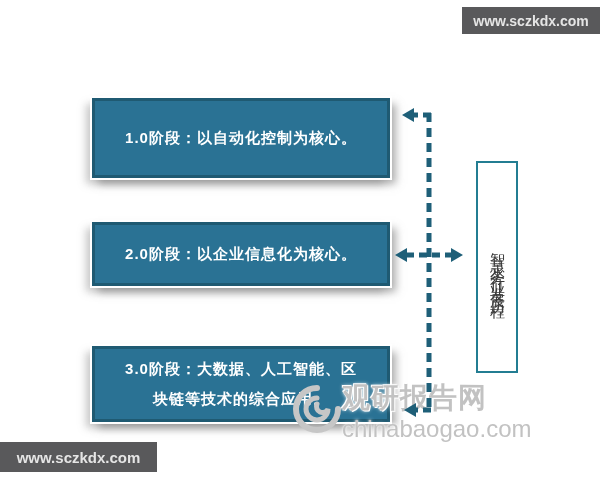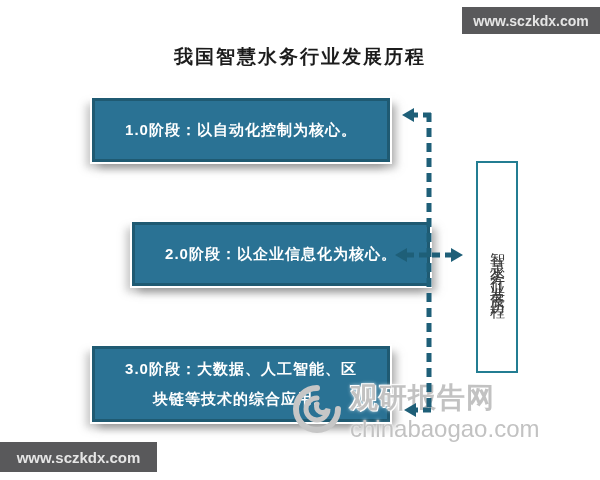--- a/index.html
+++ b/index.html
@@ -36,22 +36,22 @@
     border:3px solid var(--stage-border);
     box-shadow:0 0 0 2px #ffffff,
                6px 6px 8px rgba(110,110,110,.55),
               -6px 6px 8px rgba(120,120,120,.40);
     display:flex;align-items:center;justify-content:center;
     color:#ffffff;font-weight:700;font-size:15px;
     letter-spacing:1px;text-align:center;
     line-height:2.0;
     z-index:1;
   }
-  #stage-1{top:98px;height:64px;}
-  #stage-2{top:222px;height:64px;margin-left:40px;}
+  #stage-1{top:98px;height:80px;}
+  #stage-2{top:222px;height:64px;}
   #stage-3{top:346px;height:76px;padding:0 26px;}
   
   .side-box{
     position:absolute;left:476px;top:161px;
     width:42px;height:212px;
     background:#ffffff;
     border:2px solid var(--side-border);
     display:flex;align-items:center;justify-content:center;
     z-index:1;
   }
@@ -74,38 +74,37 @@
   }
   .banner.top{right:0;top:7px;width:138px;height:27px;font-size:14px;}
   .banner.bottom{left:0;top:442px;width:157px;height:30px;font-size:15px;}
   
   .watermark{
     position:absolute;left:292px;top:383px;
     display:flex;align-items:flex-start;
     z-index:2;
   }
   .wm-logo{width:50px;height:50px;margin-top:1px;}
-  .wm-text{margin-left:8px;}
+  .wm-text{margin-left:0;}
   .wm-name{
     font-size:28px;font-weight:700;color:var(--watermark);
     letter-spacing:1px;line-height:1.1;
     text-shadow:0 0 2px #fff,0 0 4px #fff,1px 1px 0 #fff,-1px -1px 0 #fff;
   }
   .wm-domain{
     font-size:24px;color:var(--watermark);
     line-height:1.1;margin-top:2px;
     text-shadow:0 0 2px #fff,0 0 4px #fff;
   }
 </style>
 </head>
 <body>
 
 <div id="page">
 
-  <div class="title">我国智慧水务行业发展历程</div>
 
   <div class="stage" id="stage-1">
     <span>1.0阶段：以自动化控制为核心。</span>
   </div>
 
   <div class="stage" id="stage-2">
     <span>2.0阶段：以企业信息化为核心。</span>
   </div>
 
   <div class="stage" id="stage-3">

